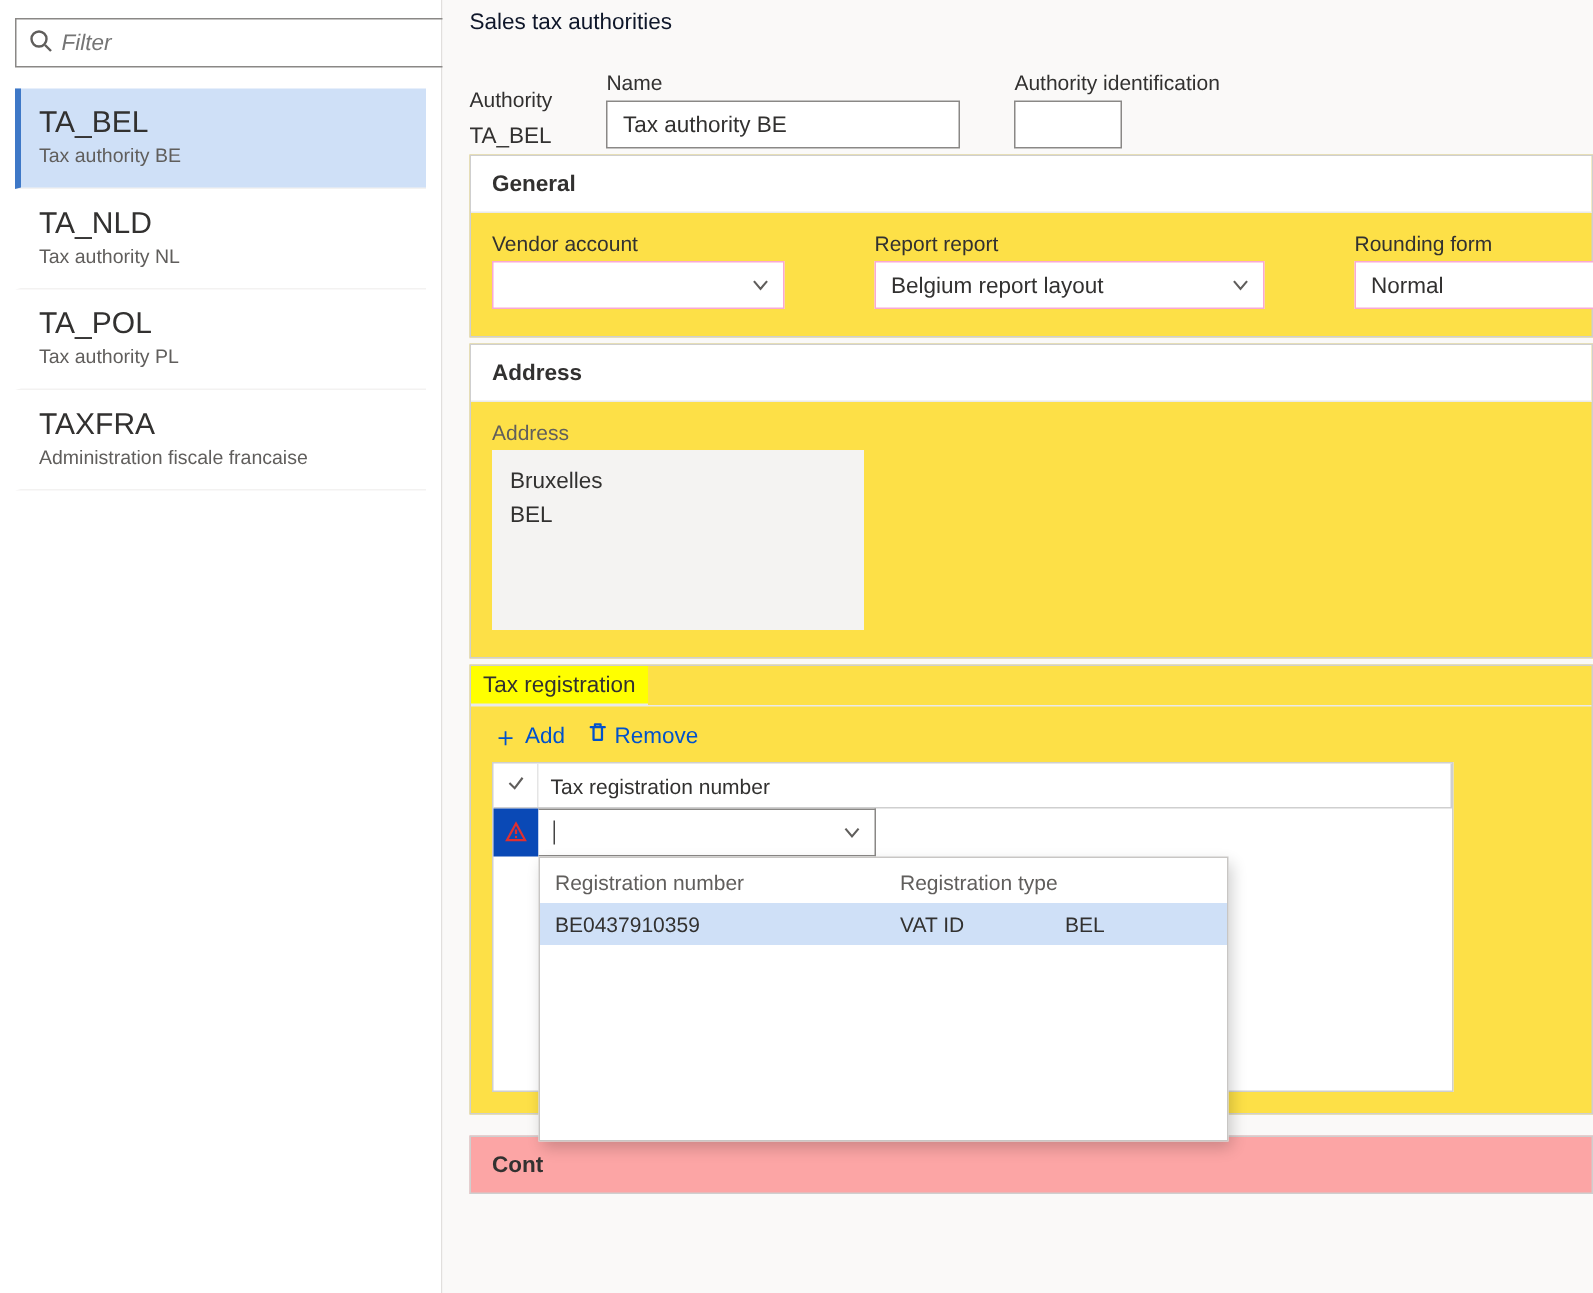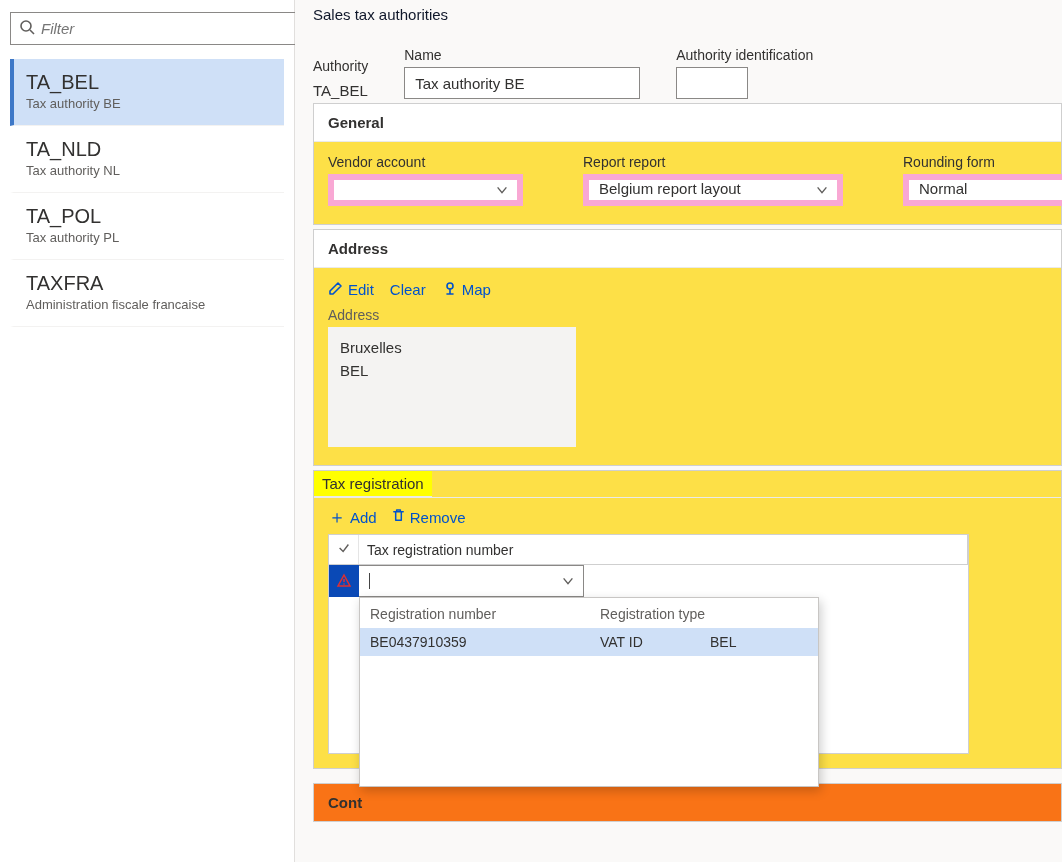--- a/index.html
+++ b/index.html
@@ -96,23 +96,23 @@
     font-size:15px;
   }
   .section-hl-wrap {
     padding: 0;
     border-bottom:1px solid #eaeaea;
   }
   .section-body { padding: 12px 14px 18px 14px; }
   .row3 { display:flex; gap: 60px; }
   .select {
     position: relative;
-    height: 32px; border:6px solid #f9a8d4; background:#fff;
+    height: 32px; border:1px solid #f9a8d4; background:#fff;
     min-width: 200px;
-    display:flex; align-items:flex-start; padding:0 28px 0 10px;
+    display:flex; align-items:center; padding:0 28px 0 10px;
     font-size:15px;
   }
   .select.small { min-width:195px; }
   .select.med   { min-width:260px; }
   .select svg { position:absolute; right:8px; top:50%; transform:translateY(-50%); width:14px; height:14px; }
   
   .addr-toolbar { display:flex; gap:16px; padding: 0 0 8px 0; align-items:center; }
   .addr-toolbar .act { color:#0052cc; font-size:15px; display:flex; align-items:center; gap:4px; cursor:pointer; }
   .addr-box {
     width: 248px; min-height: 120px;
@@ -170,21 +170,21 @@
   .popup-head .c1 { flex:0 0 230px; }
   .popup-head .c2 { flex:1; }
   .popup-row {
     display:flex; padding:6px 10px; background:#cfe0f7; font-size:14px;
   }
   .popup-row .c1 { flex:0 0 230px; }
   .popup-row .c2 { flex:0 0 110px; }
   .popup-row .c3 { flex:1; }
   
   .section-partial {
-    margin-top: 14px; border:1px solid #cfcfcf; background:#f97316;
+    margin-top: 14px; border:1px solid #cfcfcf; background:#fca5a5;
     padding: 10px 14px; font-size:15px; font-weight:600;
   }
   .icon-stroke { stroke:#0052cc; stroke-width:1.6; fill:none; stroke-linecap:round; stroke-linejoin:round; }
   .icon-gray   { stroke:#605e5c; stroke-width:1.6; fill:none; }
 </style>
 </head>
 <body>
 
 <div class="sidebar">
   <div class="filter">
@@ -267,38 +267,20 @@
             <span></span>
           </div>
         </div>
       </div>
     </div>
   </div>
 
   <div class="section">
     <div class="section-header">Address</div>
     <div class="section-body">
-      <div class="addr-toolbar">
-        <span class="act">
-          <span><svg viewBox="0 0 16 16" width="16" height="16">
-                <path d="M2 11 L10 3 L13 6 L5 14 L2 14 Z" class="icon-stroke"></path>
-              </svg></span>
-          <span>Edit</span>
-        </span>
-        <span class="act">
-          <span>Clear</span>
-        </span>
-        <span class="act">
-          <span><svg viewBox="0 0 16 16" width="16" height="16">
-                <circle cx="8" cy="6" r="3" class="icon-stroke"></circle>
-                <path d="M8 9 L8 14 M5 14 L11 14" class="icon-stroke"></path>
-              </svg></span>
-          <span>Map</span>
-        </span>
-      </div>
       <div class="lbl" style="color:#605e5c">Address</div>
       <div class="addr-box">Bruxelles
 BEL</div>
     </div>
   </div>
 
   <div class="section">
     <div class="section-hl-wrap">
       <span class="section-header hl">Tax registration</span>
     </div>

